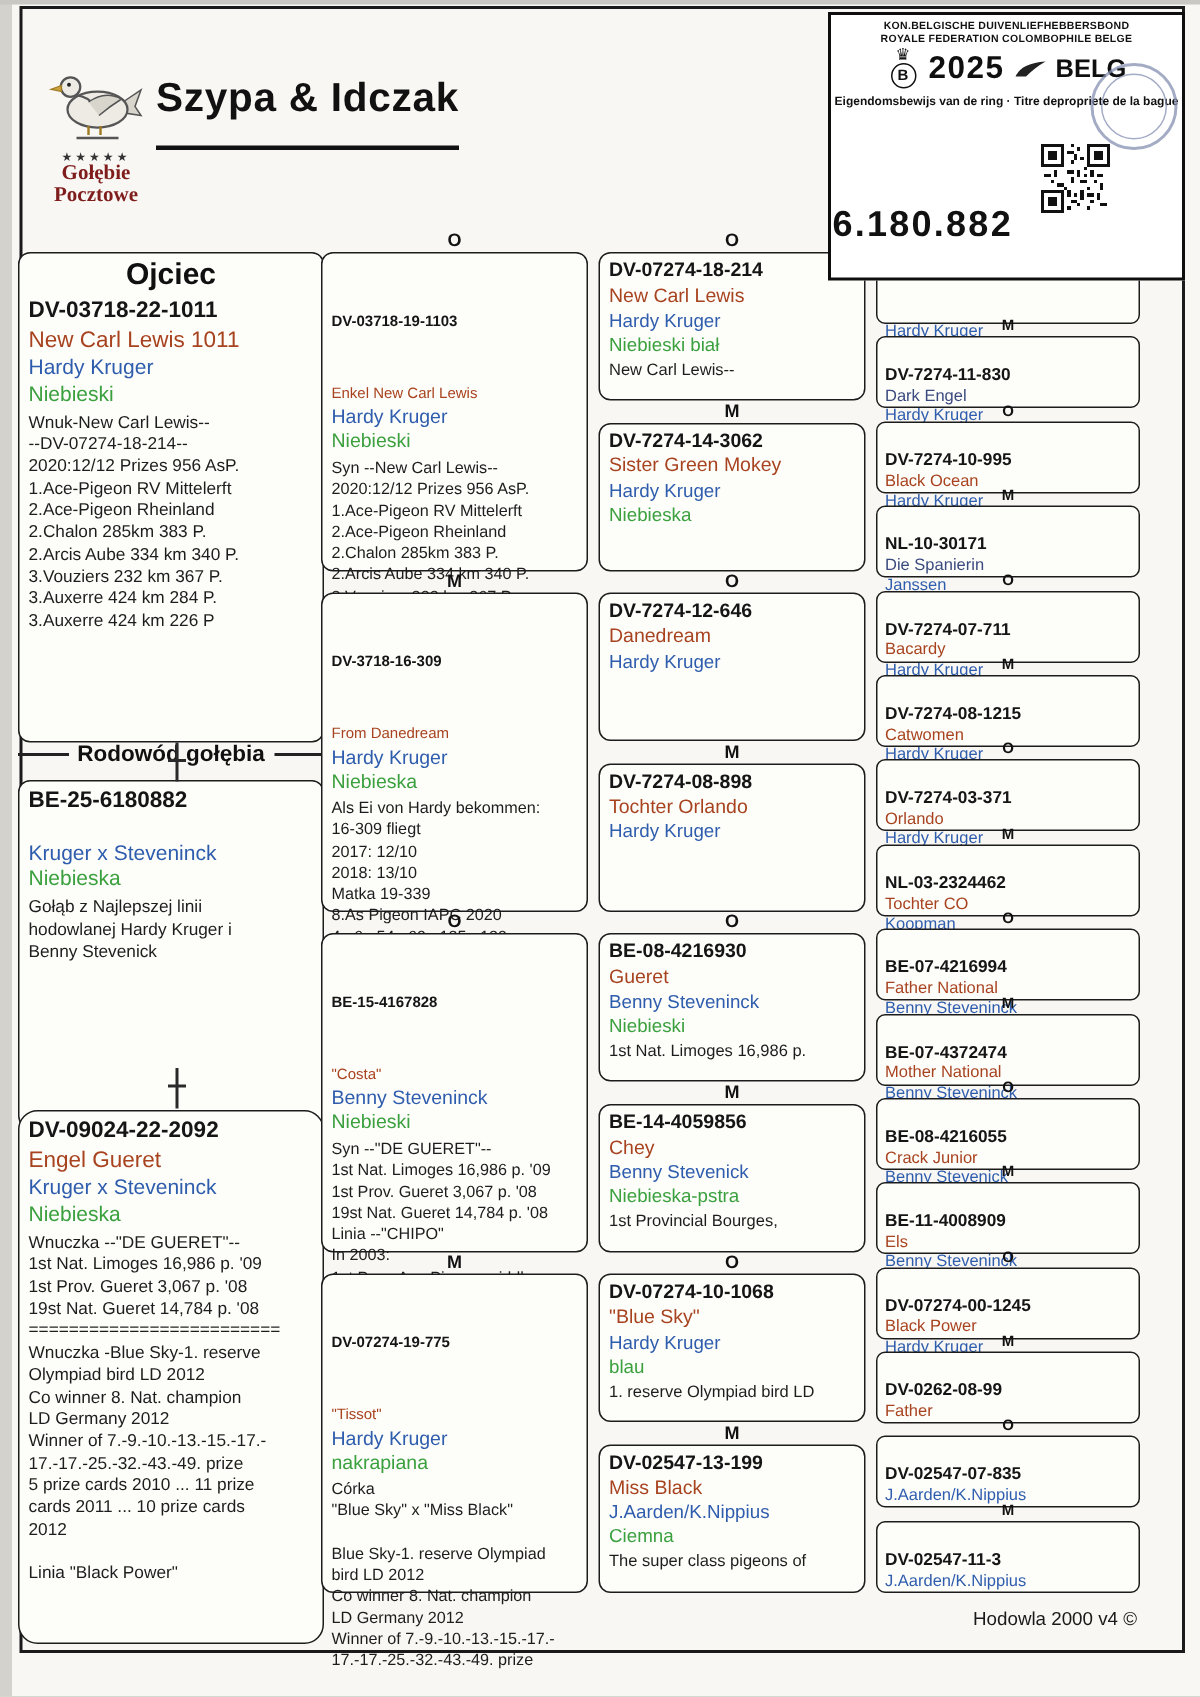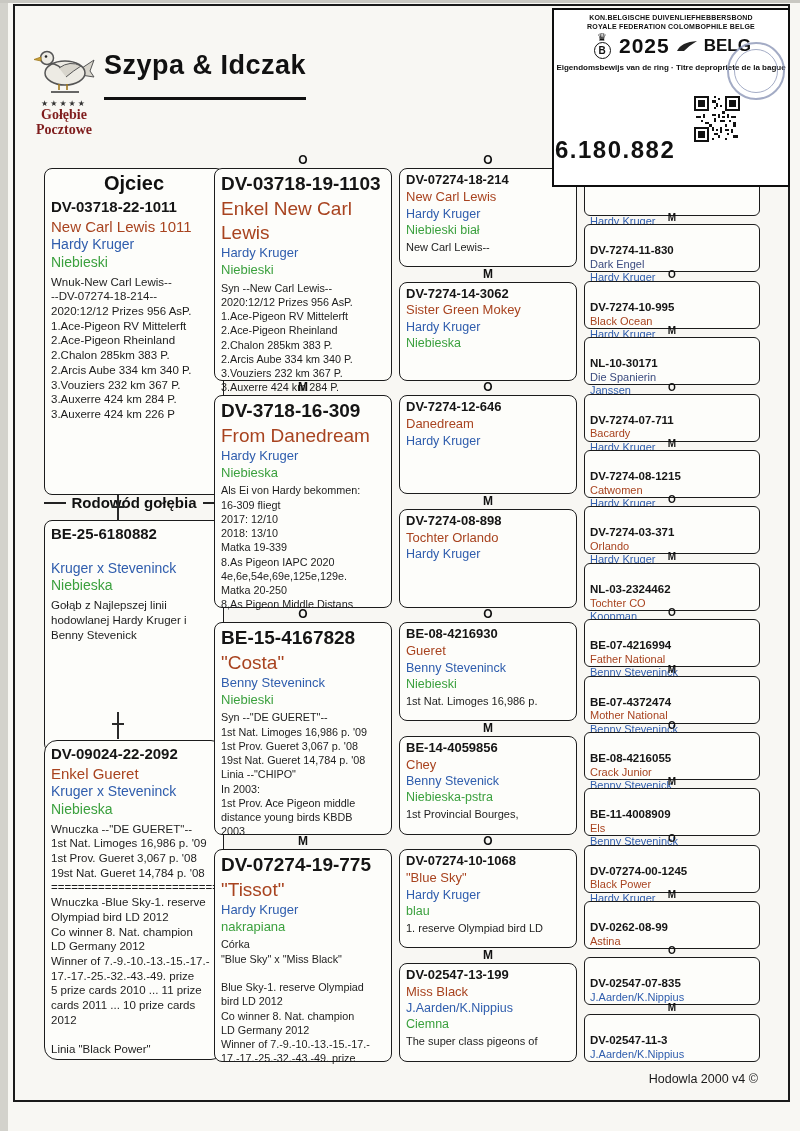--- a/index.html
+++ b/index.html
@@ -48,35 +48,35 @@
 
   .col{position:absolute;top:168px;height:894px;display:flex;flex-direction:column;justify-content:space-between;}
   .col2{left:214px;width:178px;}
   .col3{left:399px;width:178px;}
   .col4{left:584px;width:176px;}
   .g2{height:213px;}
   .g3{height:99px;}
   .g4{height:48px;border-radius:6px;padding:3px 5px 2px;}
   .g4 .marker{top:-13px;font-size:10px;}
 
-  .g2 .ring,.g2 .bname{font-size:19px;}
+  .g2 .ring,.g2 .bname{font-size:10px;margin-top:36px;}
   .g2 .fancier,.g2 .pcolor{font-size:13px;}
   .g2 .desc{font-size:10.8px;line-height:1.32;margin-top:2px;}
   .g3 .ring,.g3 .bname{font-size:13px;}
   .g3 .fancier,.g3 .pcolor{font-size:12.5px;}
   .g3 .desc{font-size:11px;line-height:1.3;margin-top:2px;}
   .g4 .ring{font-size:11.5px;line-height:1.2;margin-top:16px;}
   .g4 .bname,.g4 .fancier{font-size:11px;line-height:1.2;}
 
   
-  .col1{position:absolute;left:44px;top:168px;width:180px;height:894px;}
+  .col1{position:absolute;left:12px;top:168px;width:180px;height:894px;padding-left:24px;}
   .col1 .pbox{position:absolute;left:0;width:100%;}
   .fbox{top:0;height:327px;}
   .bbox{top:352px;height:232px;}
-  .mbox{top:572px;height:320px;border-radius:13px;}
+  .mbox{top:572px;height:356px;border-radius:13px;}
   .box-title{text-align:center;font-size:20px;font-weight:bold;margin:0 0 2px;color:#101010;}
   .col1 .ring,.col1 .bname{font-size:15px;}
   .col1 .fancier,.col1 .pcolor{font-size:14px;}
   .col1 .desc{font-size:11.5px;line-height:1.28;margin-top:3px;}
   .bbox .fancier{margin-top:16px;}
   .sec-head{position:absolute;left:0;width:100%;display:flex;align-items:center;gap:6px;
             font-weight:bold;color:#101010;}
   .sec-head::before,.sec-head::after{content:"";flex:1;border-top:2px solid #222;}
   .head-rodowod{top:326px;font-size:15px;}
   .head-matka{top:538px;font-size:22px;}
@@ -164,21 +164,21 @@
       <div class="ring">BE-25-6180882</div>
       <div class="fancier">Kruger x Steveninck</div>
       <div class="pcolor">Niebieska</div>
       <div class="desc">Gołąb z Najlepszej linii
 hodowlanej Hardy Kruger i
 Benny Stevenick</div>
     </div>
 
     <div class="pbox mbox">
       <div class="ring">DV-09024-22-2092</div>
-      <div class="bname">Enkel Gueret</div>
+      <div class="bname">Engel Gueret</div>
       <div class="fancier">Kruger x Steveninck</div>
       <div class="pcolor">Niebieska</div>
       <div class="desc">Wnuczka --"DE GUERET"--
 1st Nat. Limoges 16,986 p. '09
 1st Prov. Gueret  3,067 p. '08
 19st Nat. Gueret  14,784 p. '08
 =========================
 Wnuczka -Blue Sky-1. reserve
 Olympiad bird LD 2012
 Co winner 8. Nat. champion
@@ -433,21 +433,21 @@
       <div class="pbox g4">
         <span class="marker">O</span>
         <div class="ring">DV-07274-00-1245</div>
         <div class="bname">Black Power</div>
         <div class="fancier">Hardy Kruger</div>
       </div>
 
       <div class="pbox g4">
         <span class="marker">M</span>
         <div class="ring">DV-0262-08-99</div>
-        <div class="bname">Astina</div>
+        <div class="bname">Father</div>
         <div class="fancier"></div>
       </div>
 
       <div class="pbox g4">
         <span class="marker">O</span>
         <div class="ring">DV-02547-07-835</div>
         <div class="bname"></div>
         <div class="fancier">J.Aarden/K.Nippius</div>
       </div>
 

